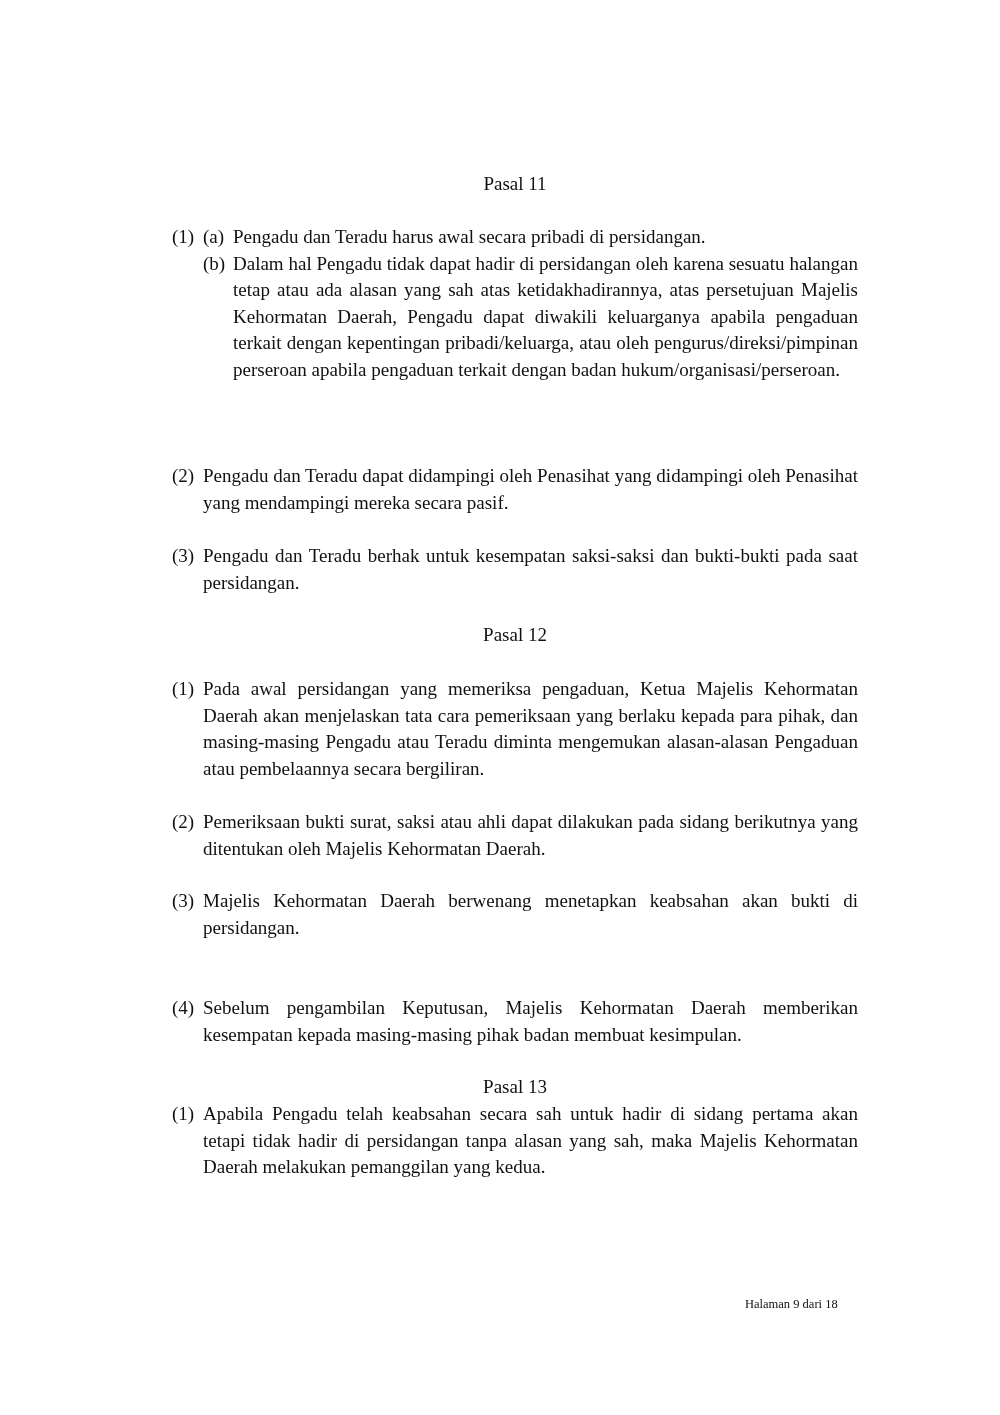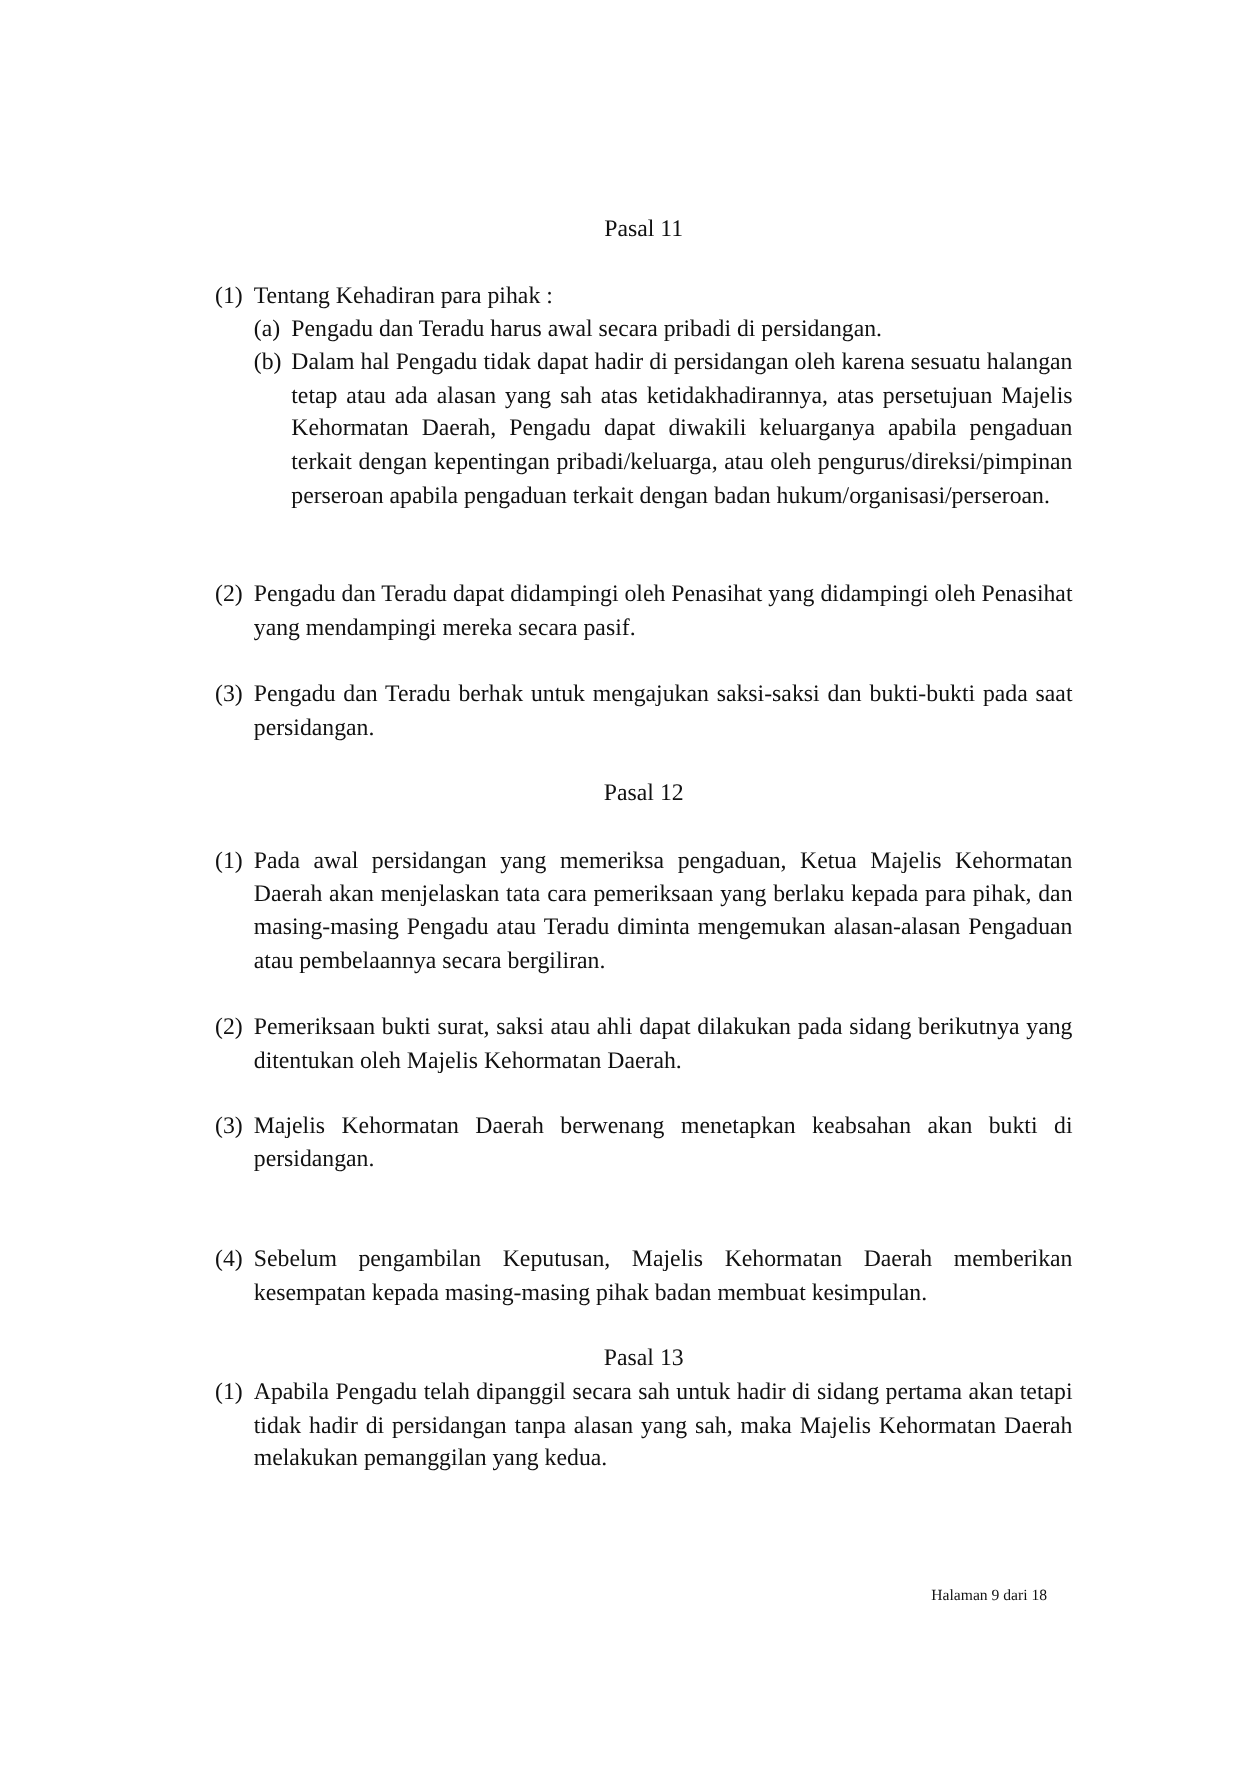--- a/index.html
+++ b/index.html
@@ -18,52 +18,51 @@
       font-size: 19px; line-height: 26.6px;
     }
     .num { position: absolute; left: 0; top: 0; }
     .body {
       margin-left: 31px; text-align: justify; text-align-last: left;
     }
     .sub { position: relative; margin-left: 31px; }
     .sub .num { left: 0; }
     .sub .body { margin-left: 30px; }
     .footer {
-      position: absolute; left: 745px; top: 1268px;
+      position: absolute; left: 745px; top: 1296px;
       font-size: 12.5px; line-height: 16px;
     }
   </style>
 </head>
 <body>
 
 <div class="page">
 
   <div class="heading" style="top:171px;">Pasal 11</div>
 
   <div class="item" style="top:224px;">
     <span class="num">(1)</span>
-    <div class="body">Tentang Kehadiran para pihak :</div>
     <div class="sub">
       <span class="num">(a)</span>
       <div class="body">Pengadu dan Teradu harus awal secara pribadi di persidangan.</div>
     </div>
     <div class="sub">
       <span class="num">(b)</span>
       <div class="body">Dalam hal Pengadu tidak dapat hadir di persidangan oleh karena sesuatu halangan tetap atau ada alasan yang sah atas ketidakhadirannya, atas persetujuan Majelis Kehormatan Daerah, Pengadu dapat diwakili keluarganya apabila pengaduan terkait dengan kepentingan pribadi/keluarga, atau oleh pengurus/direksi/pimpinan perseroan apabila pengaduan terkait dengan badan hukum/organisasi/perseroan.</div>
     </div>
   </div>
 
   <div class="item" style="top:463px;">
     <span class="num">(2)</span>
     <div class="body">Pengadu dan Teradu dapat didampingi oleh Penasihat yang didampingi oleh Penasihat yang mendampingi mereka secara pasif.</div>
   </div>
 
   <div class="item" style="top:543px;">
     <span class="num">(3)</span>
-    <div class="body">Pengadu dan Teradu berhak untuk mengajukan saksi-saksi dan bukti-bukti pada saat persidangan.</div>
+    <div class="body">Pengadu dan Teradu berhak untuk kesempatan saksi-saksi dan bukti-bukti pada saat persidangan.</div>
   </div>
 
   <div class="heading" style="top:622px;">Pasal 12</div>
 
   <div class="item" style="top:676px;">
     <span class="num">(1)</span>
     <div class="body">Pada awal persidangan yang memeriksa pengaduan, Ketua Majelis Kehormatan Daerah akan menjelaskan tata cara pemeriksaan yang berlaku kepada para pihak, dan masing-masing Pengadu atau Teradu diminta mengemukan alasan-alasan Pengaduan atau pembelaannya secara bergiliran.</div>
   </div>
 
   <div class="item" style="top:809px;">
@@ -78,17 +77,17 @@
 
   <div class="item" style="top:995px;">
     <span class="num">(4)</span>
     <div class="body">Sebelum pengambilan Keputusan, Majelis Kehormatan Daerah memberikan kesempatan kepada masing-masing pihak badan membuat kesimpulan.</div>
   </div>
 
   <div class="heading" style="top:1074px;">Pasal 13</div>
 
   <div class="item" style="top:1101px;">
     <span class="num">(1)</span>
-    <div class="body">Apabila Pengadu telah dipanggil secara sah untuk hadir di sidang pertama akan tetapi tidak hadir di persidangan tanpa alasan yang sah, maka Majelis Kehormatan Daerah melakukan pemanggilan yang kedua.</div>
+    <div class="body">Apabila Pengadu telah keabsahan secara sah untuk hadir di sidang pertama akan tetapi tidak hadir di persidangan tanpa alasan yang sah, maka Majelis Kehormatan Daerah melakukan pemanggilan yang kedua.</div>
   </div>
 
   <div class="footer">Halaman 9 dari 18</div>
 </div>
 
 </body></html>

